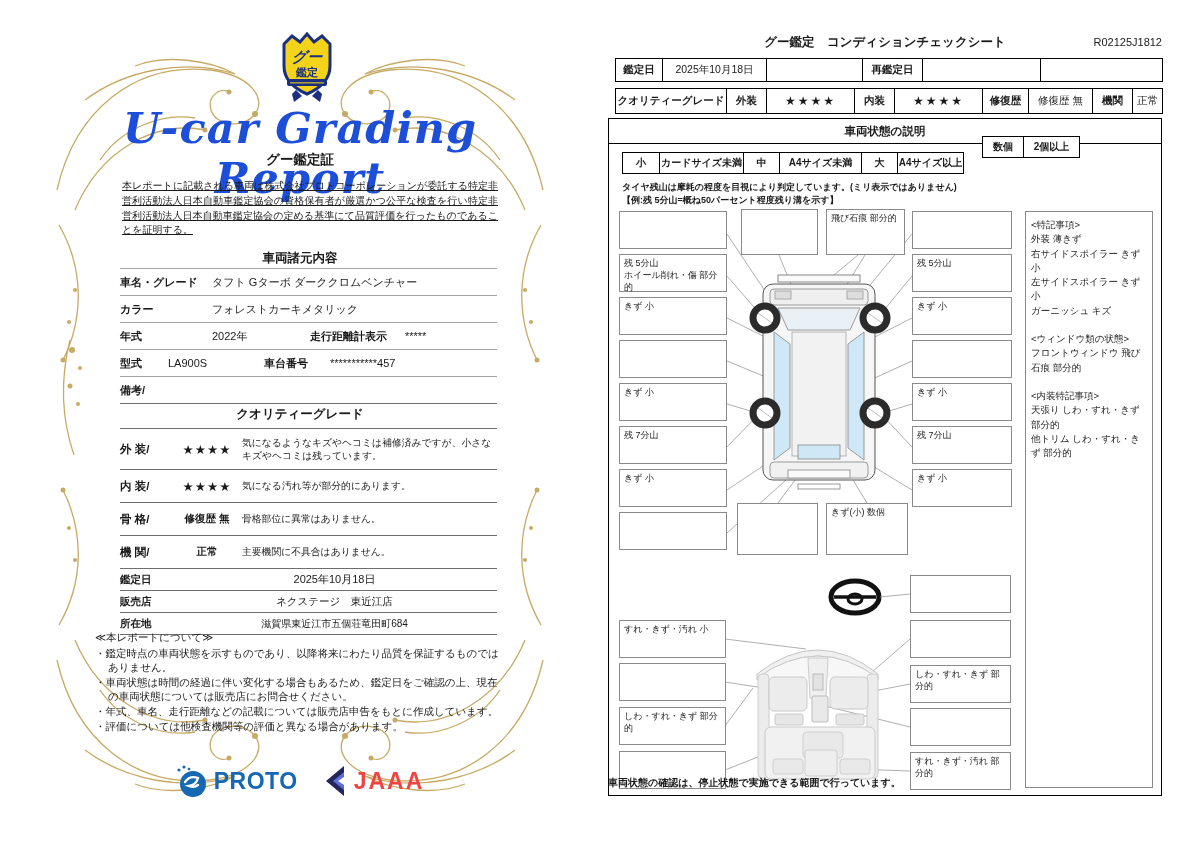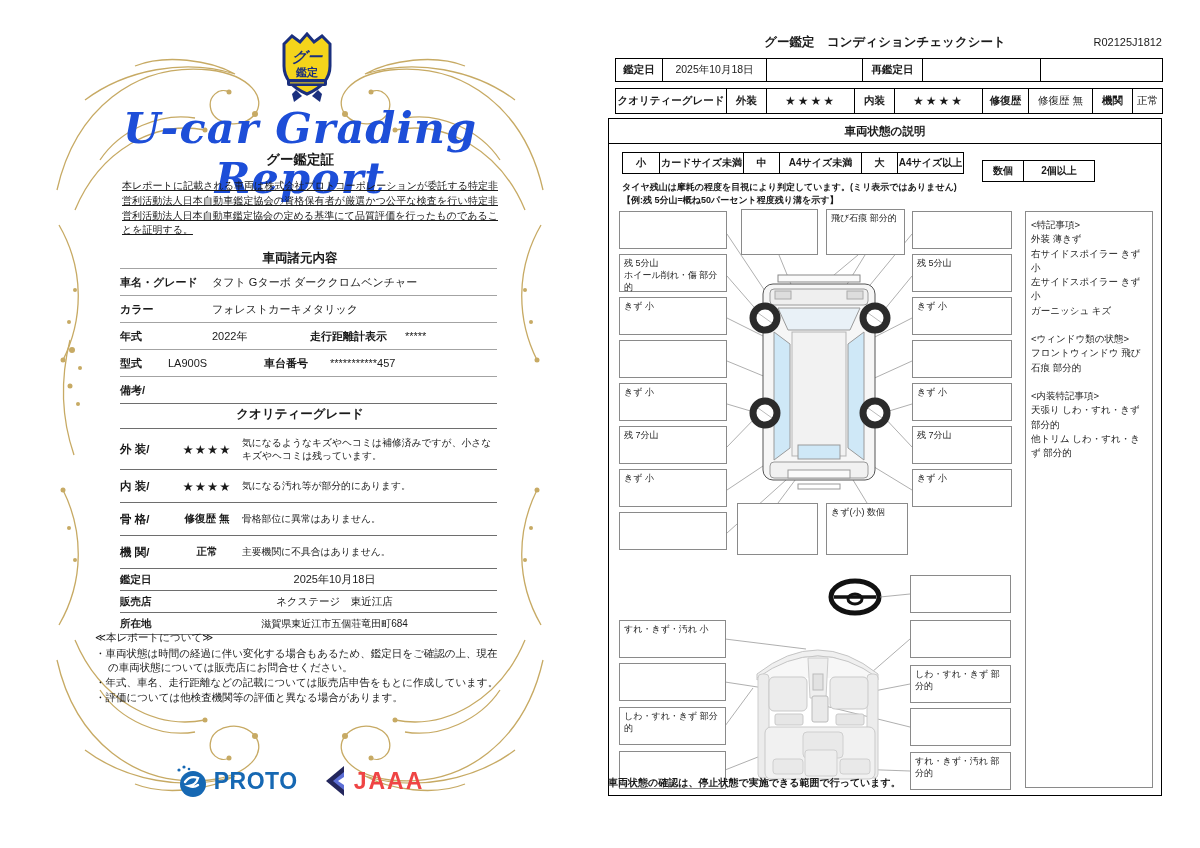--- a/index.html
+++ b/index.html
@@ -165,20 +165,21 @@
         <span class="val">ネクステージ　東近江店</span>
       </div>
       <div class="info-row">
         <span class="lbl">所在地</span>
         <span class="val" style="font-size:10px;">滋賀県東近江市五個荘竜田町684</span>
       </div>
     </div>
 
     <div class="abs about" style="left:95px;top:630px;width:405px;">
       <div class="ttl">≪本レポートについて≫</div>
+      <div class="itm">・鑑定時点の車両状態を示すものであり、以降将来にわたり品質を保証するものではありません。</div>
       <div class="itm">・車両状態は時間の経過に伴い変化する場合もあるため、鑑定日をご確認の上、現在の車両状態については販売店にお問合せください。</div>
       <div class="itm">・年式、車名、走行距離などの記載については販売店申告をもとに作成しています。</div>
       <div class="itm">・評価については他検査機関等の評価と異なる場合があります。</div>
     </div>
 
     <div class="abs" style="left:60px;top:764px;width:480px;display:flex;align-items:center;justify-content:center;gap:26px;">
       <div style="display:flex;align-items:center;gap:6px;">
         <svg width="32" height="34" viewBox="0 0 32 34">
           <circle cx="3" cy="6" r="1.6" fill="#1668b3"></circle>
           <circle cx="8" cy="3" r="1.6" fill="#1668b3"></circle>
@@ -230,21 +231,21 @@
     </div>
 
     <div class="abs legend" style="left:22px;top:152px;width:342px;">
       <div class="c" style="width:36px;">小</div>
       <div class="c" style="width:84px;">カードサイズ未満</div>
       <div class="c" style="width:36px;">中</div>
       <div class="c" style="width:82px;">A4サイズ未満</div>
       <div class="c" style="width:36px;">大</div>
       <div class="c" style="flex:1;">A4サイズ以上</div>
     </div>
-    <div class="abs legend" style="left:382px;top:160px;width:113px;">
+    <div class="abs legend" style="left:382px;top:136px;width:98px;">
       <div class="c" style="width:40px;">数個</div>
       <div class="c" style="flex:1;">2個以上</div>
     </div>
 
     <div class="abs tire-note" style="left:22px;top:181px;width:380px;white-space:pre-line;">タイヤ残山は摩耗の程度を目視により判定しています。(ミリ表示ではありません)
 【例:残 5分山=概ね50パーセント程度残り溝を示す】</div>
 
     <svg class="abs" style="left:8px;top:118px;pointer-events:none;" width="554" height="678" viewBox="0 0 554 678">
 
       <line class="ld" x1="119" y1="116" x2="165" y2="185"></line>

